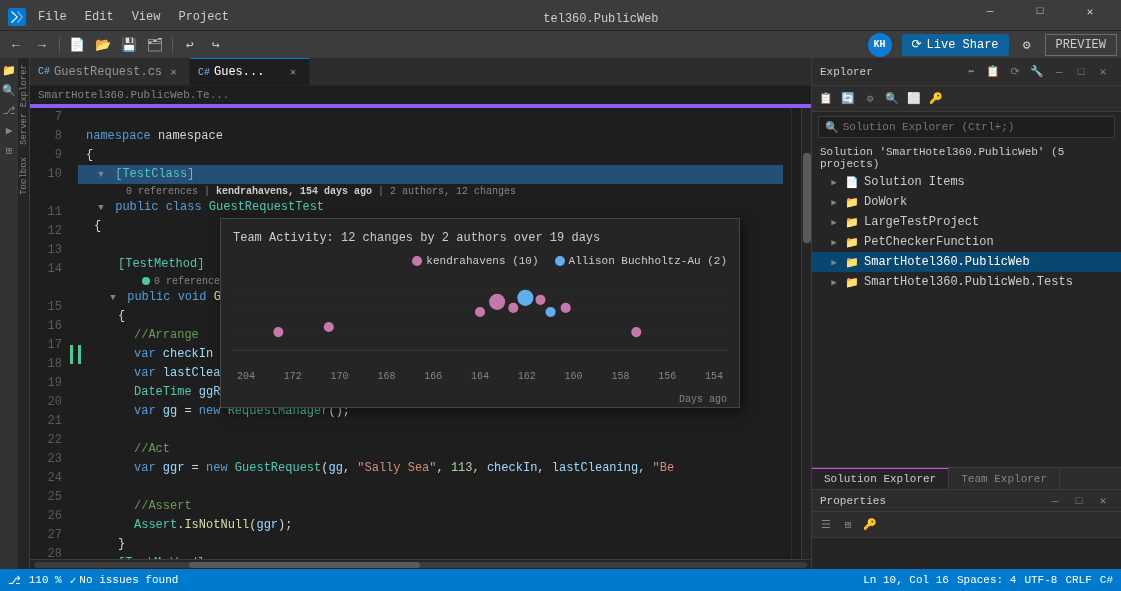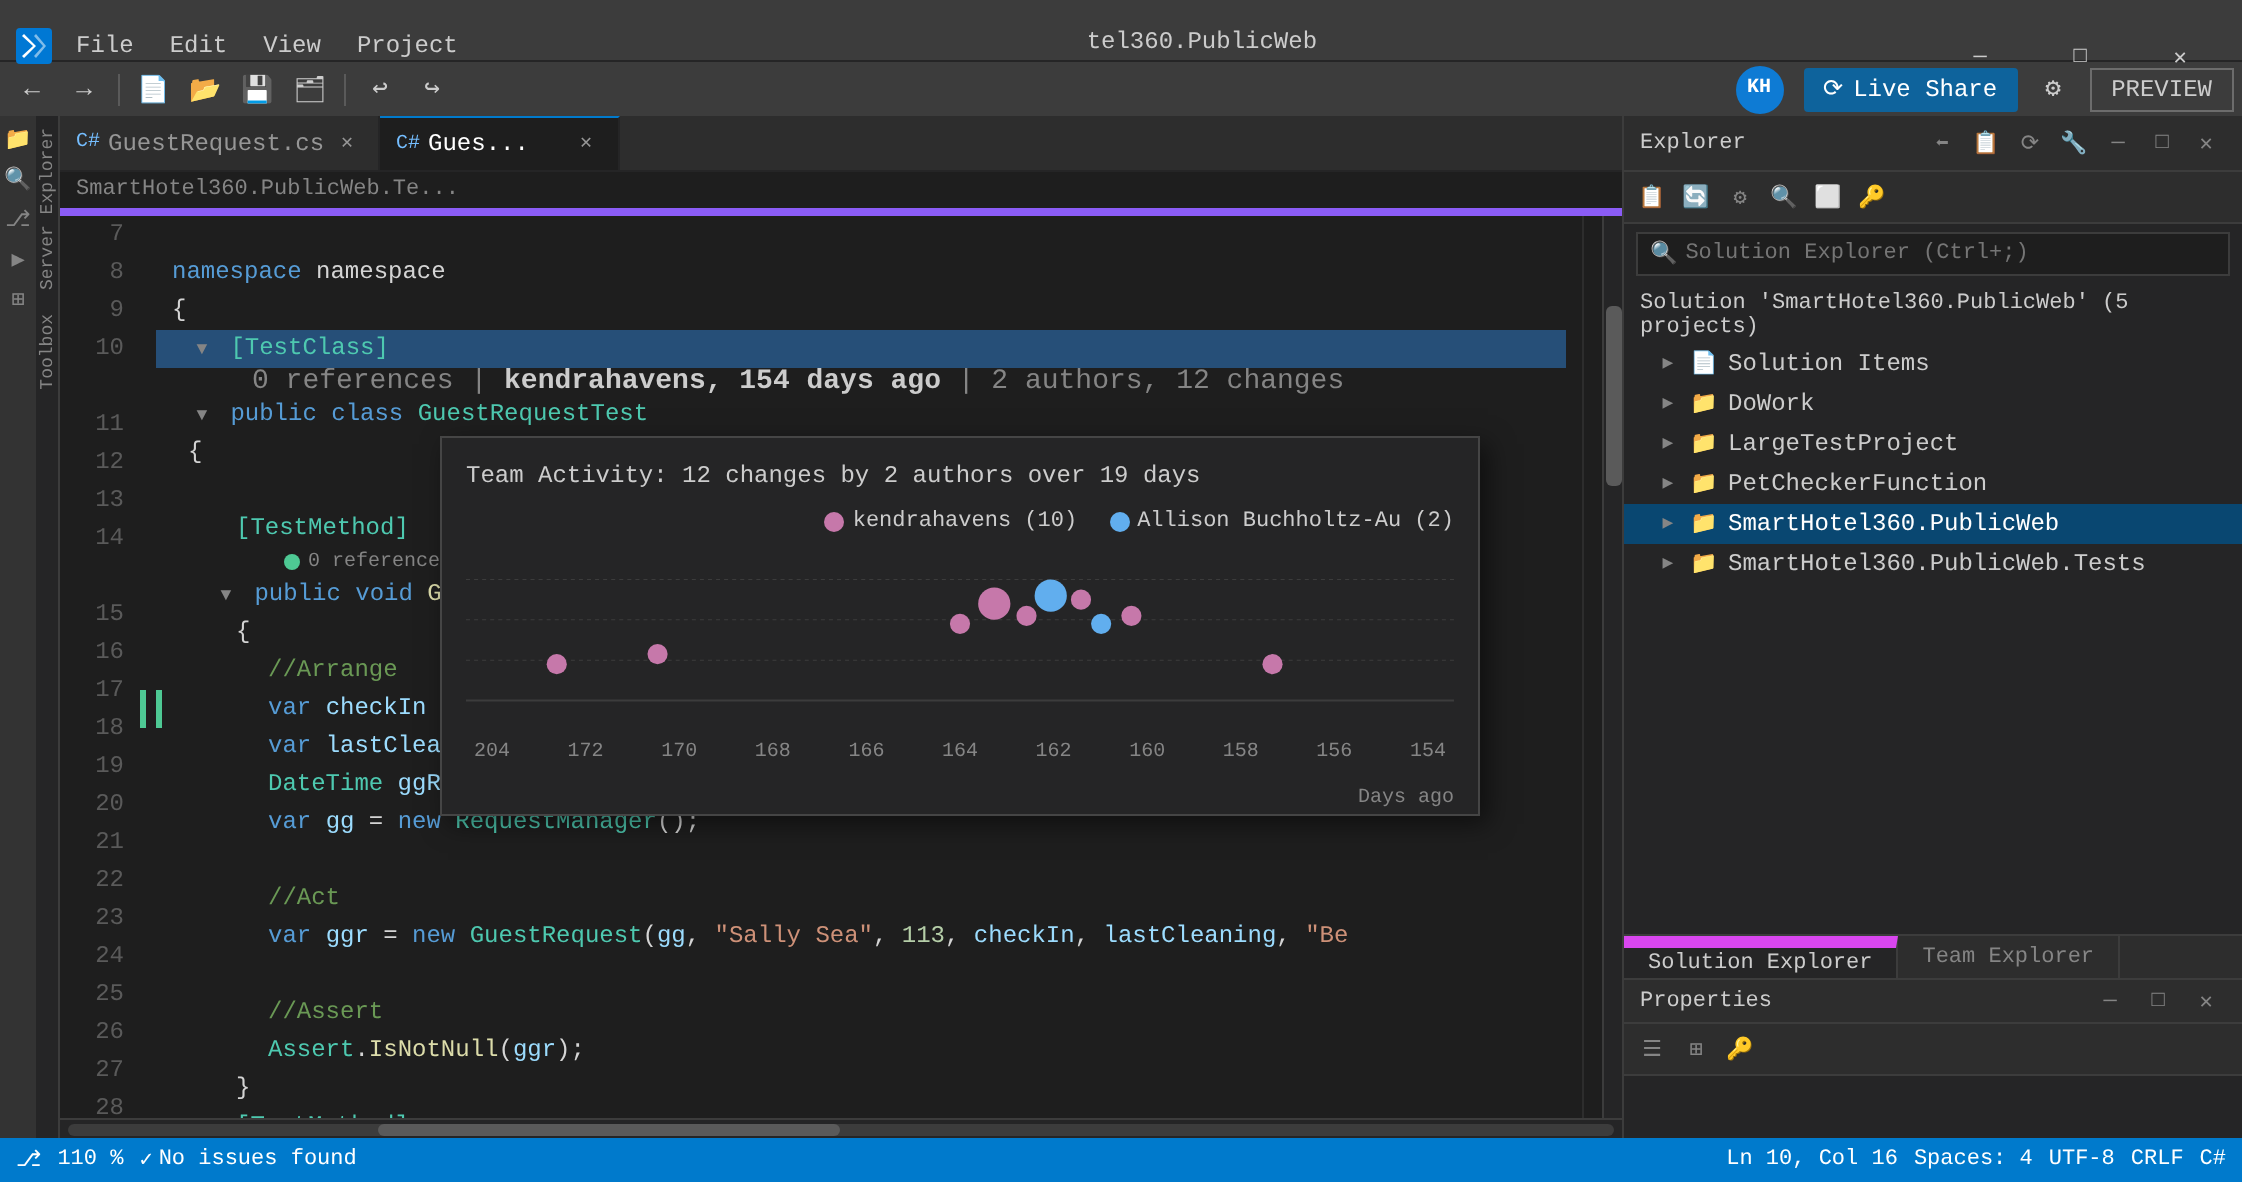--- a/index.html
+++ b/index.html
@@ -9,24 +9,24 @@
       color: #d4d4d4;
       width: 1121px;
       height: 591px;
       overflow: hidden;
       font-size: 12px;
     }
 
     
     .title-bar {
       display: flex;
-      align-items: flex-start;
+      align-items: flex-end;
       background: #3c3c3c;
       height: 30px;
-      padding: 14px 8px;
+      padding: 4px 8px;
       gap: 12px;
     }
     .title-bar-left {
       display: flex;
       align-items: center;
       gap: 6px;
     }
     .app-icon {
       width: 18px;
       height: 18px;
@@ -524,21 +524,21 @@
       font-size: 11px;
       color: #858585;
       display: flex;
       align-items: center;
       cursor: pointer;
       border-right: 1px solid #3c3c3c;
     }
     .se-bottom-tab.active {
       color: #cccccc;
       background: #252526;
-      border-top: 6px solid #d946ef;
+      border-top: 1px solid #d946ef;
     }
 
     
     .properties-panel {
       height: 80px;
       background: #252526;
       border-top: 1px solid #3c3c3c;
     }
     .props-header {
       display: flex;
@@ -730,21 +730,21 @@
         </div>
 
         <div class="code-line" style="background:#264f78;">
           <span style="margin-left:16px;">
             <span class="fold-indicator">▼</span>
             <span class="cls">[TestClass]</span>
           </span>
         </div>
 
         <div class="code-annotation">
-          <span style="margin-left:32px; font-size:14px; color:#858585;">0 references | <strong style="color:#cccccc;">kendrahavens, 154 days ago</strong> | 2 authors, 12 changes</span>
+          <span style="margin-left:32px; font-size:10px; color:#858585;">0 references | <strong style="color:#cccccc;">kendrahavens, 154 days ago</strong> | 2 authors, 12 changes</span>
         </div>
 
         <div class="code-line">
           <span style="margin-left:16px;">
             <span class="fold-indicator">▼</span>
             <span class="kw">public </span><span class="kw">class </span><span class="cls">GuestRequestTest</span>
           </span>
         </div>
 
         <div class="code-line">

